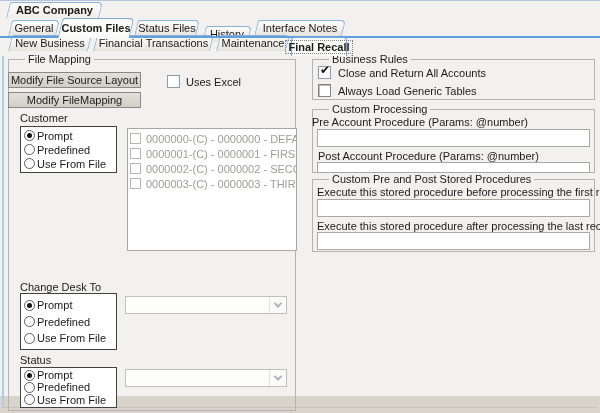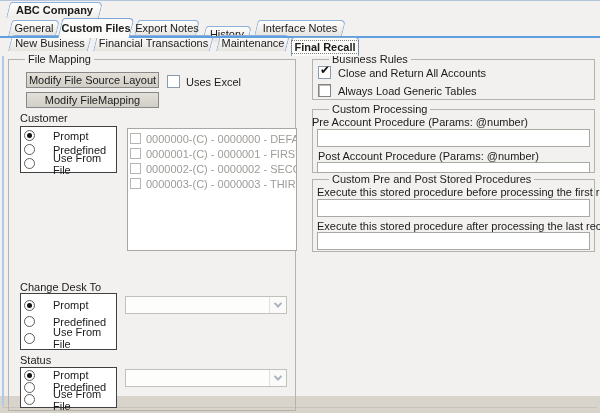--- a/index.html
+++ b/index.html
@@ -36,30 +36,30 @@
   .tab2.sel { top:37px; height:19px; }
   .tab2.sel::before { transform:none; border-radius:4px 4px 0 0; background:#fbfbfa; }
   .focusbox { outline:1px dotted #808080; padding:0 2px; }
 
   
   .group { border:1px solid #b5b3ad; }
   .gtitle { position:absolute; top:-7px; left:8px; background:#f2f1ef; padding:0 3px; white-space:nowrap;margin-left:8px; }
 
   
   .btn {
-    left:26px; width:133px; height:16px;
+    left:8px; width:133px; height:16px;
     background:linear-gradient(#e3e0d9,#d1cec6);
     border:1px solid #898989; border-radius:0;
     display:flex; align-items:center; justify-content:center; cursor:default;
   }
   .cb { width:13px; height:13px; background:#fff; border:1px solid #8b9bab; }
   .cb.classic { border:1px solid #848484; box-shadow:inset 1px 1px 0 #b9b9b9; }
   .cb .mark { position:relative; top:-3px; left:1px; font-size:12px; line-height:13px; color:#111; }
   .radiogroup { background:#fff; border:1px solid #414141; display:flex; flex-direction:column; justify-content:space-evenly; padding:1px 3px; }
-  .radiorow { display:flex; align-items:center; gap:18px; height:13px; }
+  .radiorow { display:flex; align-items:center; gap:2px; height:13px; }
   .radio { width:11px; height:11px; border-radius:50%; border:1px solid #5d5d5d; background:#fff; position:relative; flex:0 0 auto; }
   .radio.on::after { content:""; position:absolute; left:2px; top:2px; width:5px; height:5px; border-radius:50%; background:#141414; }
   .listbox { background:#fff; border:1px solid #a9a7a2; overflow:hidden; padding:2px 0 0 2px; }
   .listitem { display:flex; align-items:center; gap:5px; height:15px; white-space:nowrap; overflow:hidden; color:#9e9c98; }
   .listitem .cbd { width:11px; height:11px; border:1px solid #b7b5b1; background:#fff; flex:0 0 auto; }
   .combo { background:#fdfdfc; border:1px solid #c2c0bb; display:flex; }
   .combo .cval { flex:1; }
   .combo .cbtn { width:17px; border-left:1px solid #e2e0dc; background:#fafaf9; display:flex; align-items:center; justify-content:center; }
   .chev { width:6px; height:6px; border-right:2px solid #abb3bc; border-bottom:2px solid #abb3bc; transform:rotate(45deg) translate(-1px,-1px); }
   .tb { background:#fff; border:1px solid #aaa8a3; font-family:"Liberation Sans",sans-serif; font-size:11px; padding:0 3px; }
@@ -77,39 +77,39 @@
   <span>ABC Company</span>
 </div>
 
 <div class="abs tab" style="left:10px;width:48px;">
   <span>General</span>
 </div>
 <div class="abs tab sel" style="left:60px;width:72px;">
   <span>Custom Files</span>
 </div>
 <div class="abs tab" style="left:136px;width:62px;">
-  <span>Export Notes</span>
+  <span>Status Files</span>
 </div>
 <div class="abs tab" style="left:204px;width:46px;margin-top:6px;">
   <span>History</span>
 </div>
 <div class="abs tab" style="left:256px;width:88px;">
   <span>Interface Notes</span>
 </div>
 
 <div class="abs tab tab2" style="left:10px;width:80px;">
   <span>New Business</span>
 </div>
 <div class="abs tab tab2" style="left:95px;width:117px;">
   <span>Financial Transactions</span>
 </div>
 <div class="abs tab tab2" style="left:218px;width:70px;">
   <span>Maintenance</span>
 </div>
-<div class="abs tab tab2 sel" style="left:291px;width:68px;">
+<div class="abs tab tab2 sel" style="left:291px;width:56px;">
   <span class="focusbox">Final Recall</span>
 </div>
 
 <div class="abs group" style="left:8px;top:59px;width:288px;height:352px;">
   <span class="gtitle">File Mapping</span>
 </div>
 
 <div class="abs btn" style="top:72px;">
   <span>Modify File Source Layout</span>
 </div>

